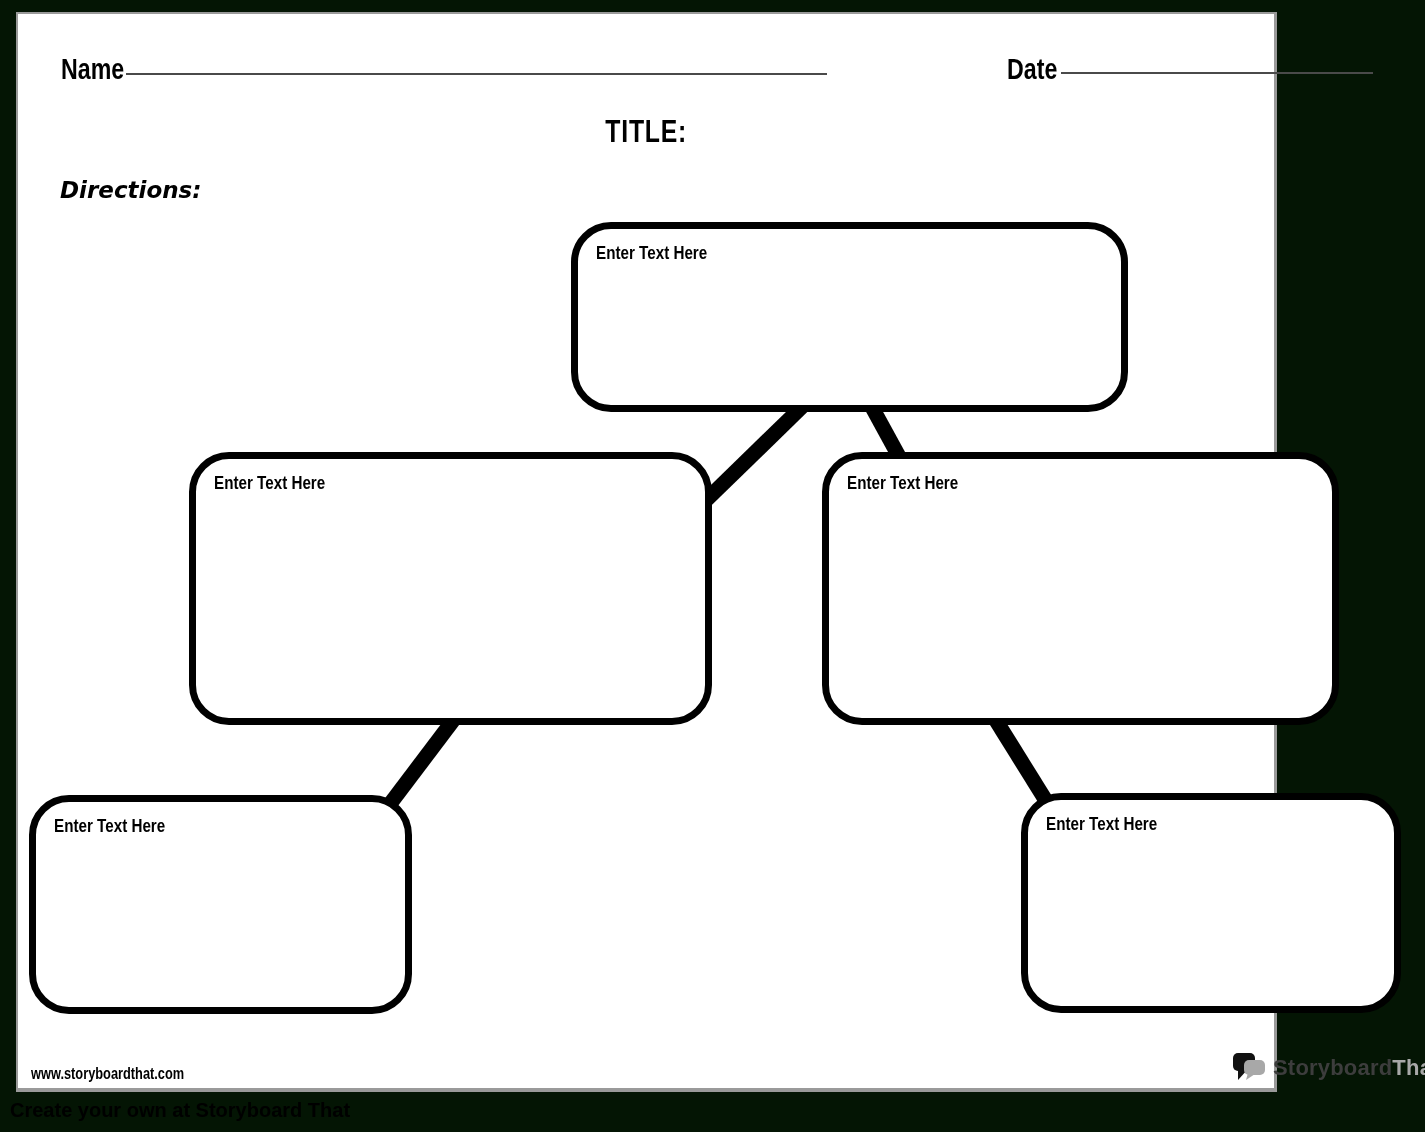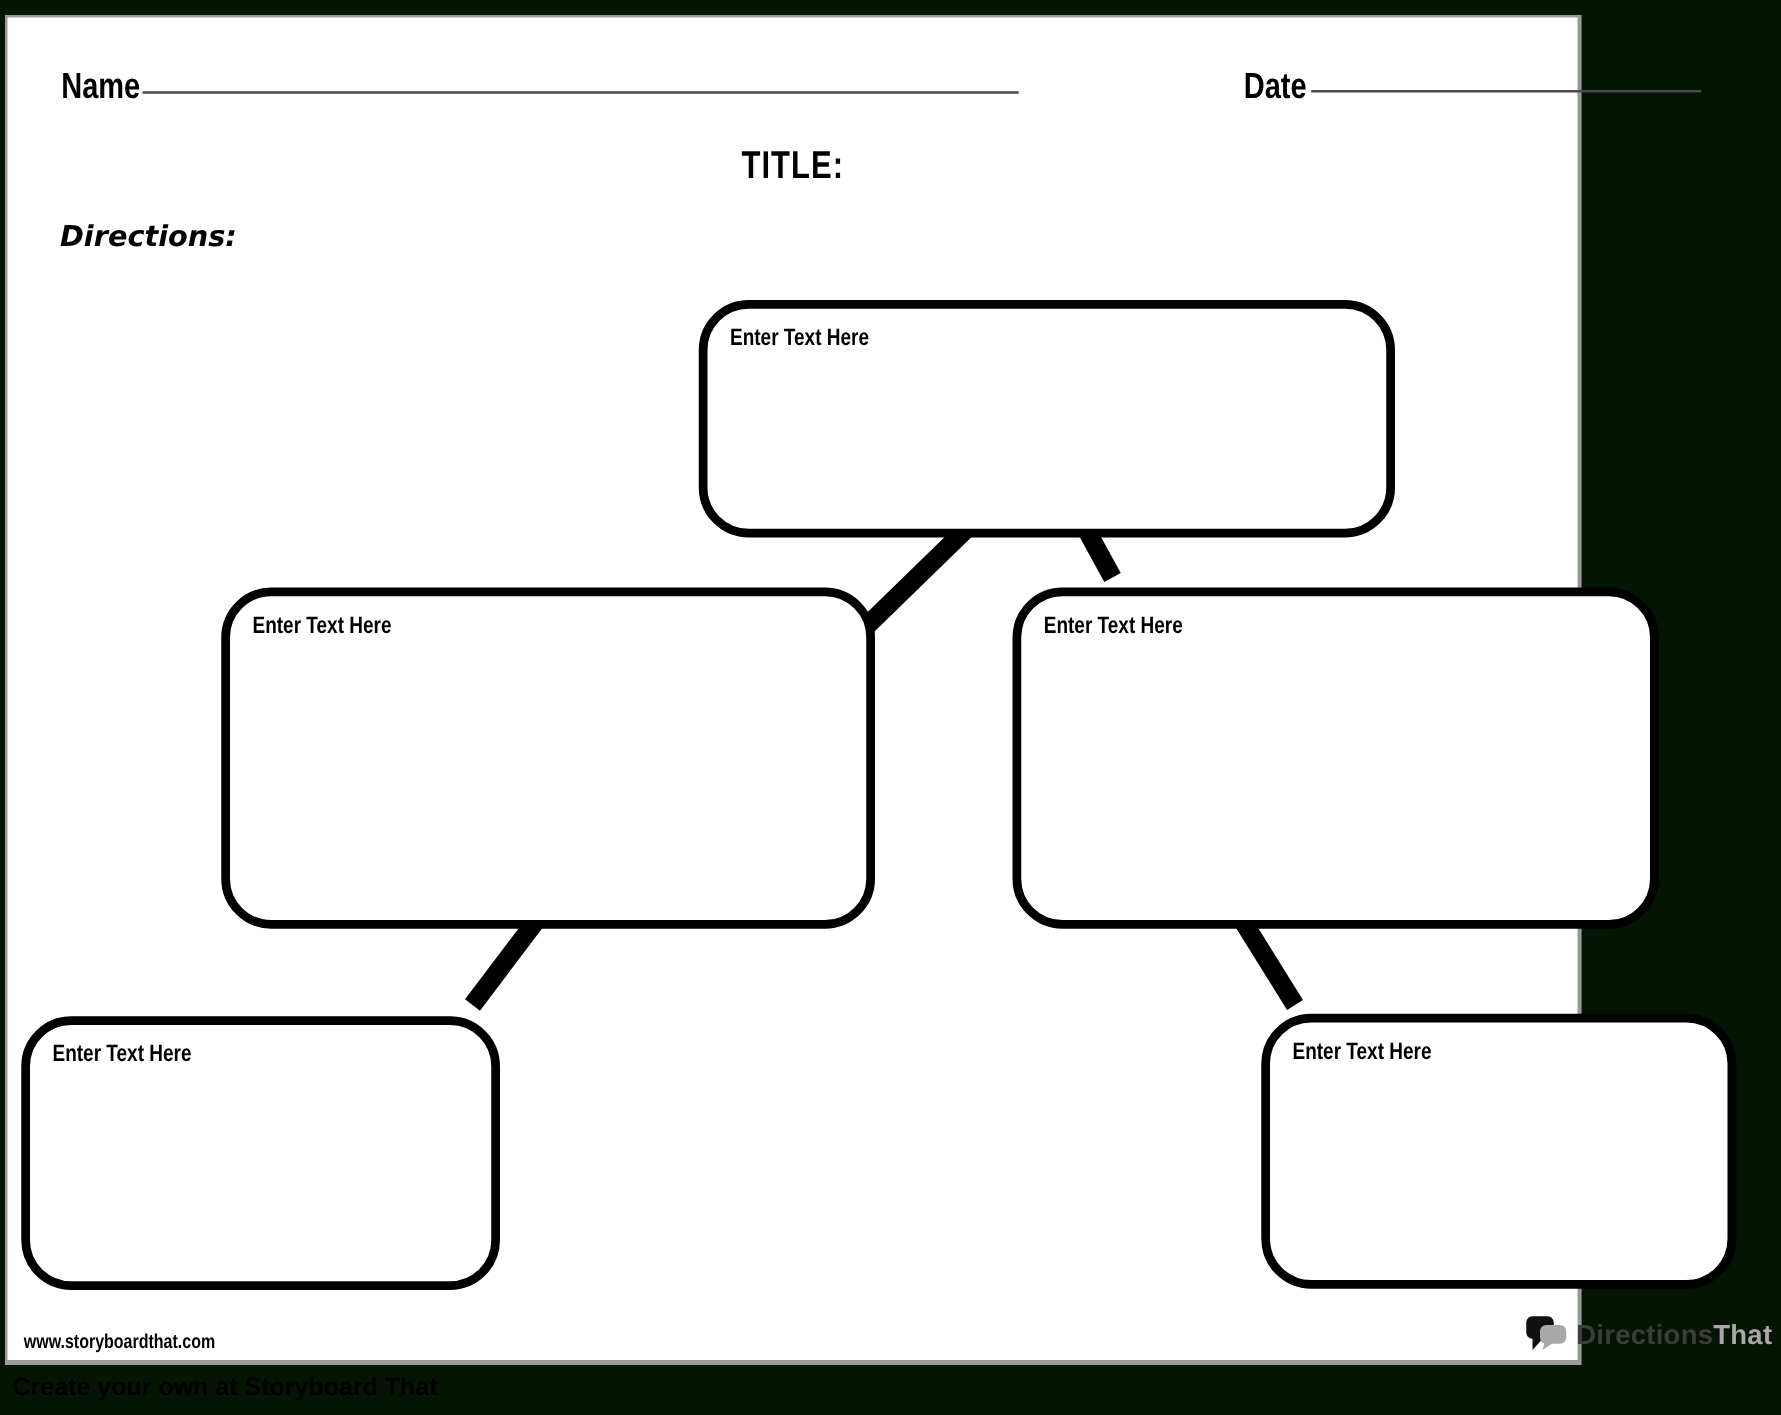--- a/index.html
+++ b/index.html
@@ -5,21 +5,21 @@
   * { margin: 0; padding: 0; box-sizing: border-box; }
   html, body {
     width: 1425px; height: 1132px;
     font-family: "Liberation Sans", sans-serif;
     background: #041504;
     position: relative;
     overflow: hidden;
   }
   .paper {
     position: absolute;
-    left: 4px; top: 12px;
+    left: 16px; top: 12px;
     width: 1261px; height: 1080px;
     background: #ffffff;
     border: 2px solid #9a9a9a;
     border-right-width: 3px;
     border-bottom-width: 4px;
   }
   .abs { position: absolute; }
   .cond {
     font-family: "Liberation Sans", sans-serif;
     font-weight: bold;
@@ -53,21 +53,20 @@
     position: absolute;
     left: 0; top: 0;
     width: 1397px; height: 1074px;
   }
   .tbox {
     position: absolute;
     background: #ffffff;
     border: 7px solid #000000;
     border-radius: 40px;
     padding: 13px 18px;
-    margin-top: 18px;
   }
   .tbox-label { font-size: 19px; }
   .box-top          { left: 553px;  top: 208px; width: 557px; height: 190px; }
   .box-middle-left  { left: 171px;  top: 438px; width: 523px; height: 273px; }
   .box-middle-right { left: 804px;  top: 438px; width: 517px; height: 273px; }
   .box-bottom-left  { left: 11px;   top: 781px; width: 383px; height: 219px; }
   .box-bottom-right { left: 1003px; top: 779px; width: 380px; height: 220px; }
   .site-url { left: 13px; top: 1051px; font-size: 16px; }
   .logo {
     position: absolute;
@@ -139,18 +138,18 @@
 
   <span class="abs cond site-url">www.storyboardthat.com</span>
 
   <div class="logo">
     <svg width="36" height="32" viewBox="0 0 36 32">
       <rect x="1" y="1" width="22" height="18" rx="5" fill="#111111"></rect>
       <path d="M6 16 L6 28 L16 17 Z" fill="#111111"></path>
       <rect x="12" y="8" width="21" height="15" rx="5" fill="#a8a8a8"></rect>
       <path d="M16 21 L14 28 L23 22 Z" fill="#a8a8a8"></path>
     </svg>
-    <span class="logo-text"><span class="logo-primary">Directions</span><span class="logo-secondary">That</span></span>
+    <span class="logo-text"><span class="logo-primary">Storyboard</span><span class="logo-secondary">That</span></span>
   </div>
 
 </div>
 
 <span class="watermark">Create your own at Storyboard That</span>
 
 </body></html>

